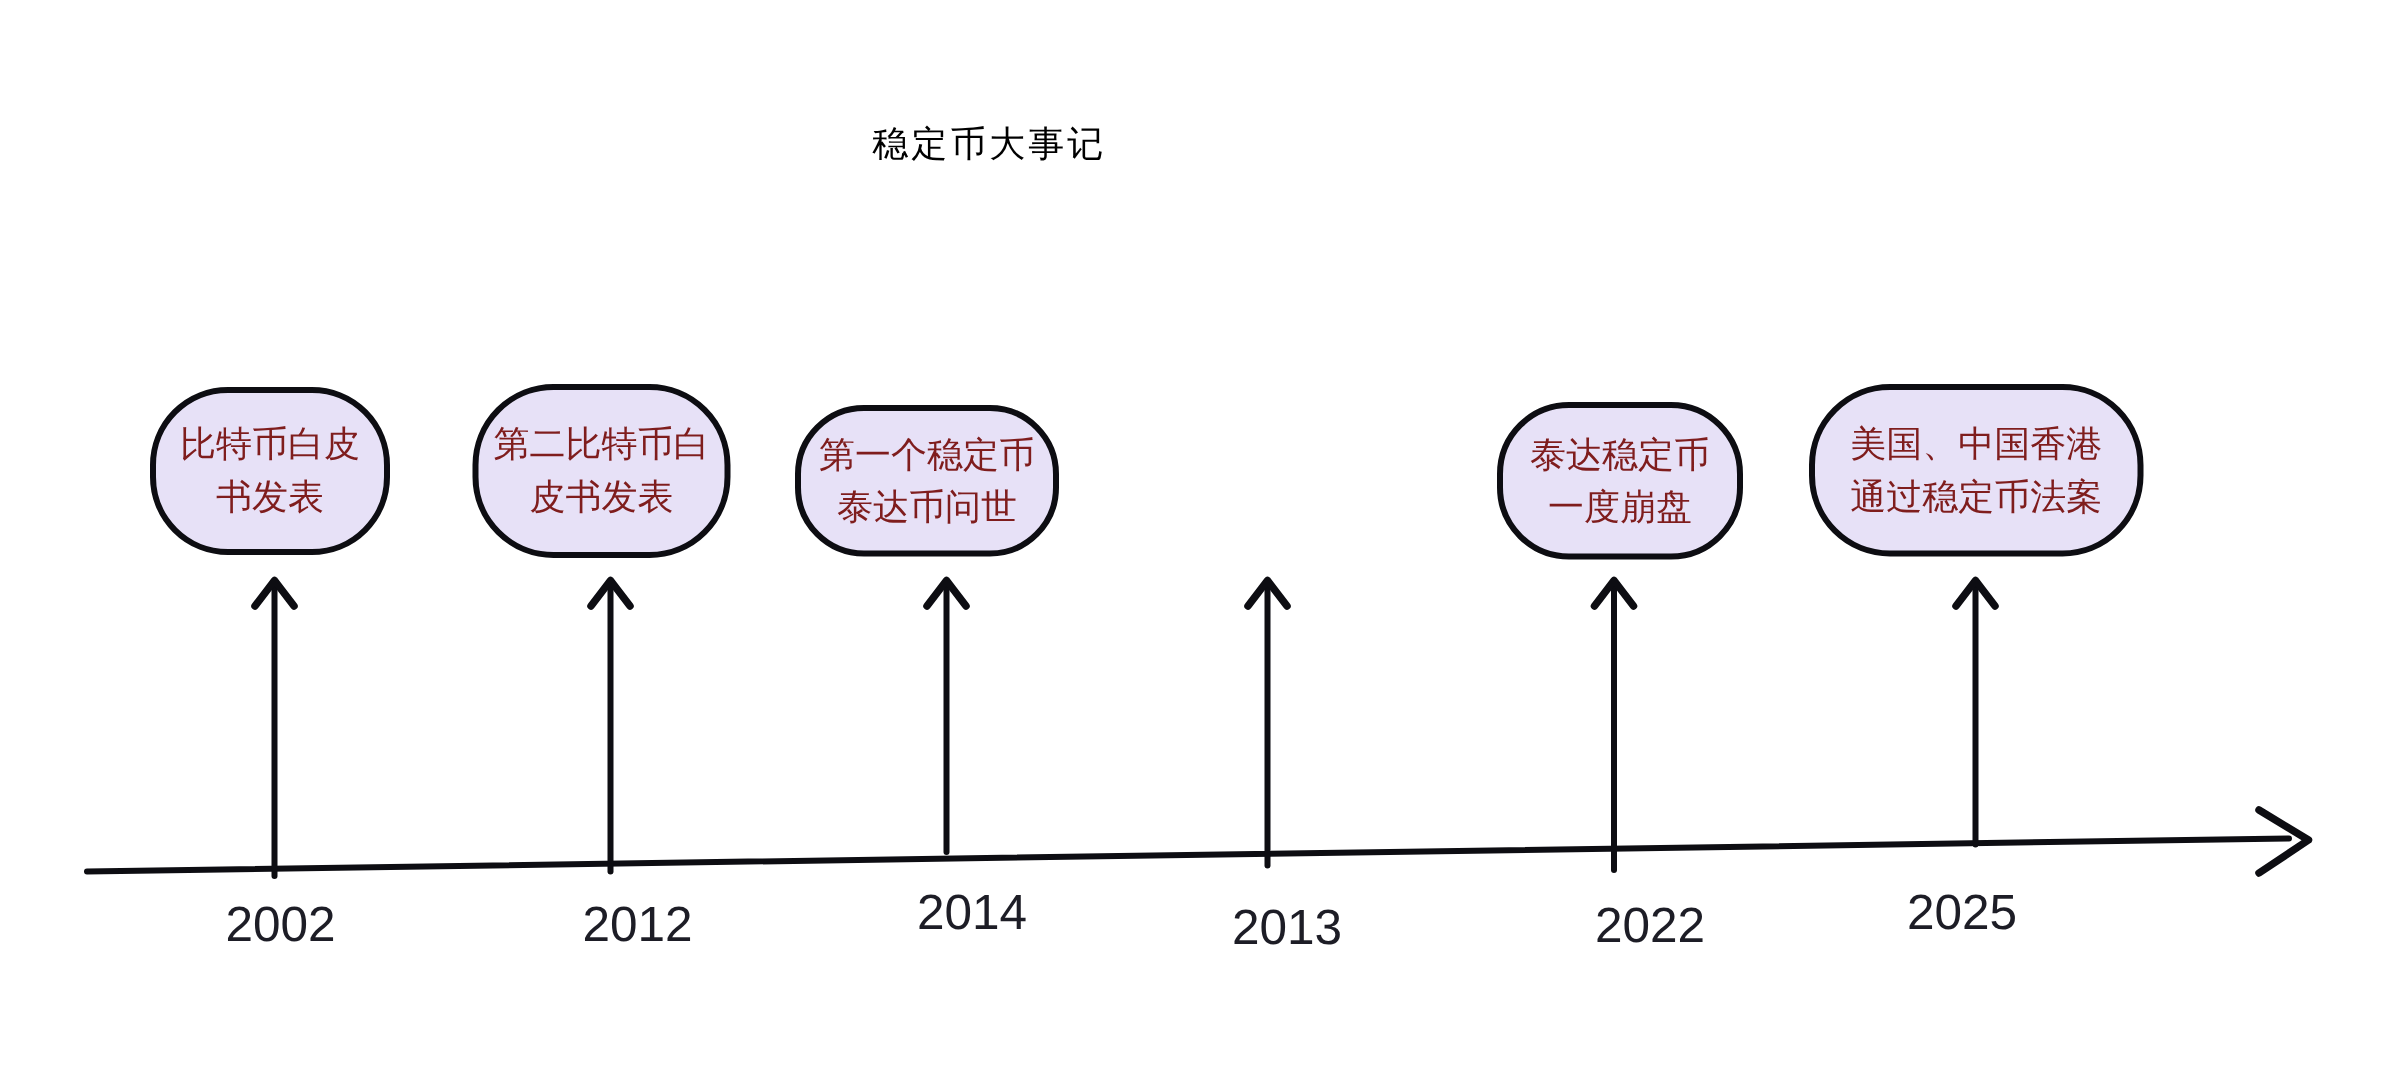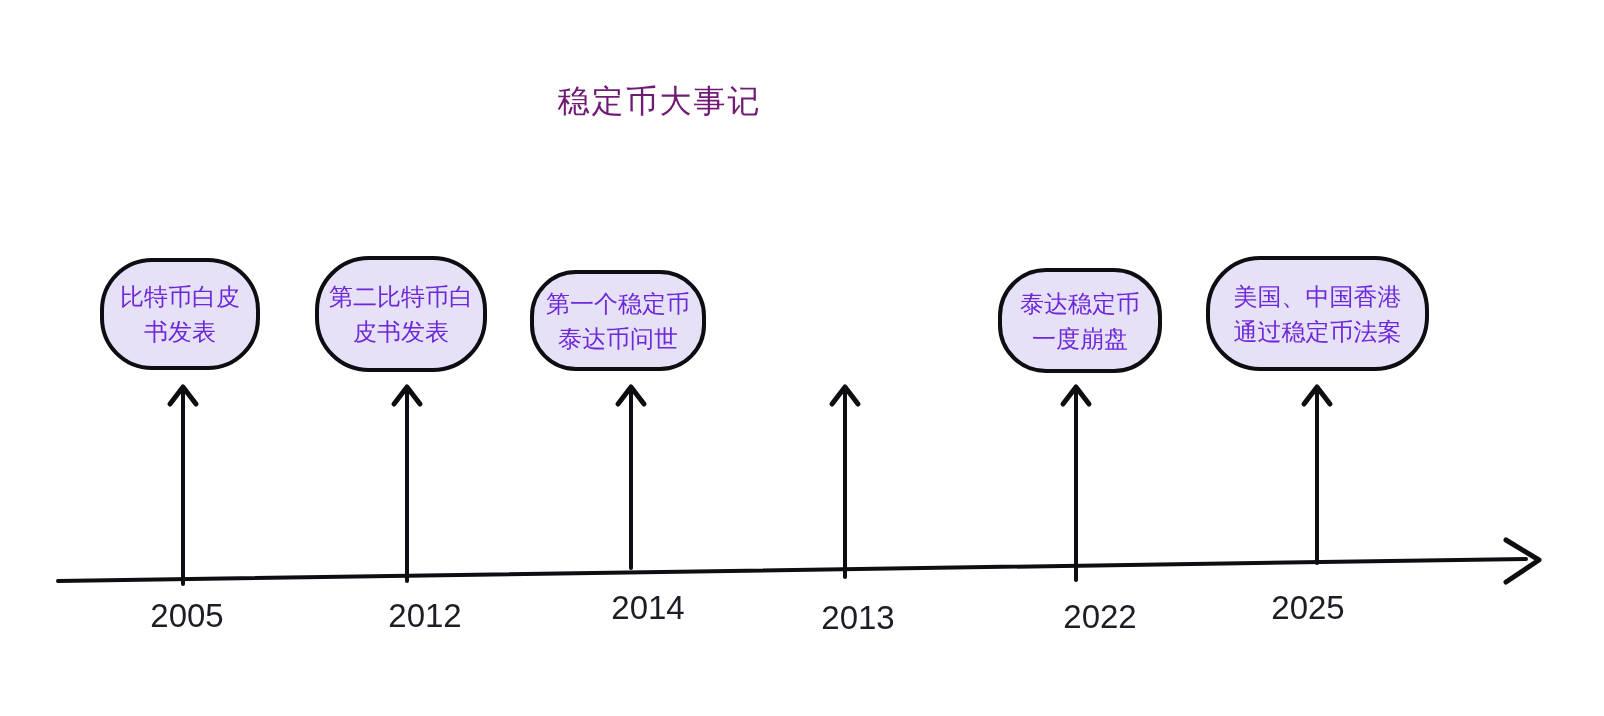--- a/index.html
+++ b/index.html
@@ -14,44 +14,44 @@
     height: 716px;
     background: #ffffff;
     overflow: hidden;
   }
   .title {
     position: absolute;
     left: 0;
     top: 80px;
     width: 1319px;
     text-align: center;
-    font-size: 32px;
+    font-size: 24px;
     letter-spacing: 2px;
-    color: #701a75;
+    color: #000000;
   }
   .axis-svg {
     position: absolute;
     left: 0;
     top: 0;
     width: 1604px;
     height: 716px;
   }
   .bubble {
     position: absolute;
     box-sizing: border-box;
     background: #e7e1f7;
     border: 4.5px solid #0d0d12;
     display: flex;
     align-items: center;
     justify-content: center;
     text-align: center;
     white-space: pre-line;
     font-size: 24px;
     line-height: 35px;
-    color: #6d28d9;
+    color: #7f1d1d;
   }
   .b1 { left: 100px;  top: 258px; width: 160px; height: 112px; border-radius: 52px; }
   .b2 { left: 315px;  top: 256px; width: 172px; height: 116px; border-radius: 54px; }
   .b3 { left: 530px;  top: 270px; width: 176px; height: 101px; border-radius: 46px; }
   .b4 { left: 752px;  top: 260px; width: 200px; height: 112px; border-radius: 52px; }
   .b5 { left: 998px;  top: 268px; width: 164px; height: 105px; border-radius: 48px; }
   .b6 { left: 1206px; top: 256px; width: 223px; height: 115px; border-radius: 54px; }
   .year {
     position: absolute;
     width: 140px;
@@ -118,20 +118,20 @@
   </div>
   <div class="bubble b5">
     <span>泰达稳定币
 一度崩盘</span>
   </div>
   <div class="bubble b6">
     <span>美国、中国香港
 通过稳定币法案</span>
   </div>
 
-  <div class="year y1">2005</div>
+  <div class="year y1">2002</div>
   <div class="year y2">2012</div>
   <div class="year y3">2014</div>
   <div class="year y4">2013</div>
   <div class="year y5">2022</div>
   <div class="year y6">2025</div>
 
 </div>
 
 </body></html>

